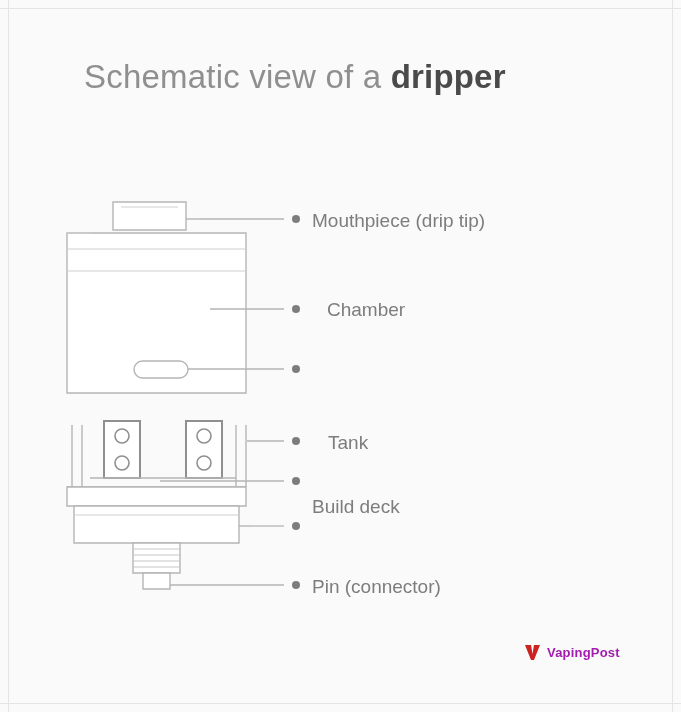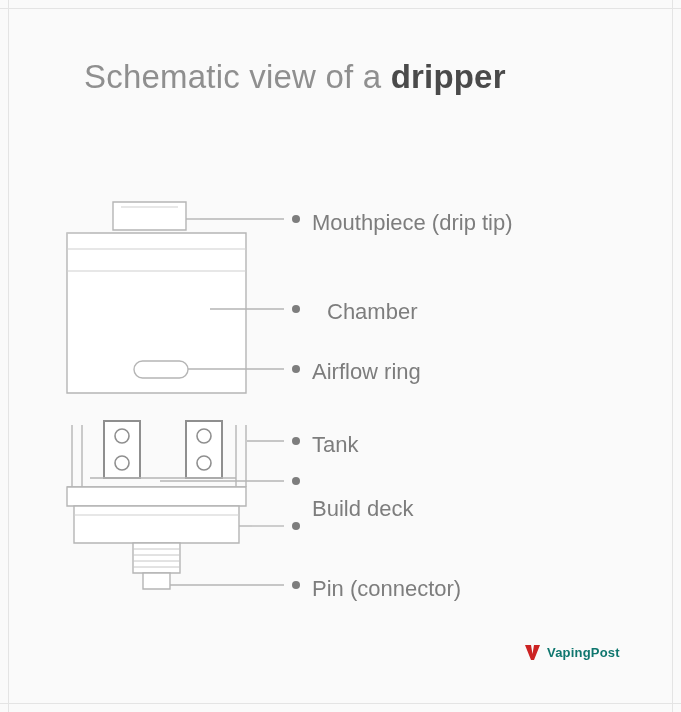--- a/index.html
+++ b/index.html
@@ -50,49 +50,49 @@
   #diagram {
     position: absolute;
     left: 0;
     top: 0;
     width: 681px;
     height: 712px;
   }
 
   .label {
     position: absolute;
-    font-size: 22px;
+    font-size: 19px;
     color: #7d7d7d;
     white-space: nowrap;
   }
   .lbl-mouthpiece { left: 312px; top: 210px; }
   .lbl-chamber    { left: 312px; top: 299px; margin-left: 15px; }
   .lbl-airflow    { left: 312px; top: 359px; }
-  .lbl-tank       { left: 312px; top: 432px; text-align: right; }
+  .lbl-tank       { left: 328px; top: 432px; text-align: right; }
   .lbl-builddeck  { left: 312px; top: 472px; margin-top: 24px; }
   .lbl-bottomcap  { left: 312px; top: 516px; }
   .lbl-pin        { left: 312px; top: 576px; text-align: center; }
 
   #brand {
     position: absolute;
     left: 524px;
     top: 644px;
     display: flex;
     align-items: center;
     gap: 6px;
   }
   #brand-mark {
     width: 17px;
     height: 17px;
     position: relative;
   }
   #brand-name {
     font-size: 13px;
     font-weight: bold;
-    color: #0f766e;
+    color: #a21caf;
     letter-spacing: 0.2px;
   }
 </style>
 </head>
 <body>
 
 <div id="page">
 
   <div class="frame-line frame-top"></div>
   <div class="frame-line frame-bottom"></div>
@@ -178,21 +178,20 @@
         <circle cx="296" cy="441" r="4"></circle>
         <circle cx="296" cy="481" r="4"></circle>
         <circle cx="296" cy="526" r="4"></circle>
         <circle cx="296" cy="585" r="4"></circle>
       </g>
     </g>
   </svg>
 
   <div class="label lbl-mouthpiece">Mouthpiece (drip tip)</div>
   <div class="label lbl-chamber">Chamber</div>
-  <div class="label lbl-airflow">Airflow ring</div>
   <div class="label lbl-tank">Tank</div>
   <div class="label lbl-builddeck">Build deck</div>
   <div class="label lbl-pin">Pin (connector)</div>
 
   <div id="brand">
     <div id="brand-mark">
       <svg viewBox="0 0 17 17" width="17" height="17">
         <path d="M1,1 L7,1 L8.5,10 L10,1 L16,1 L10,16 L7,16 Z" fill="#cc2222"></path>
       </svg>
     </div>

